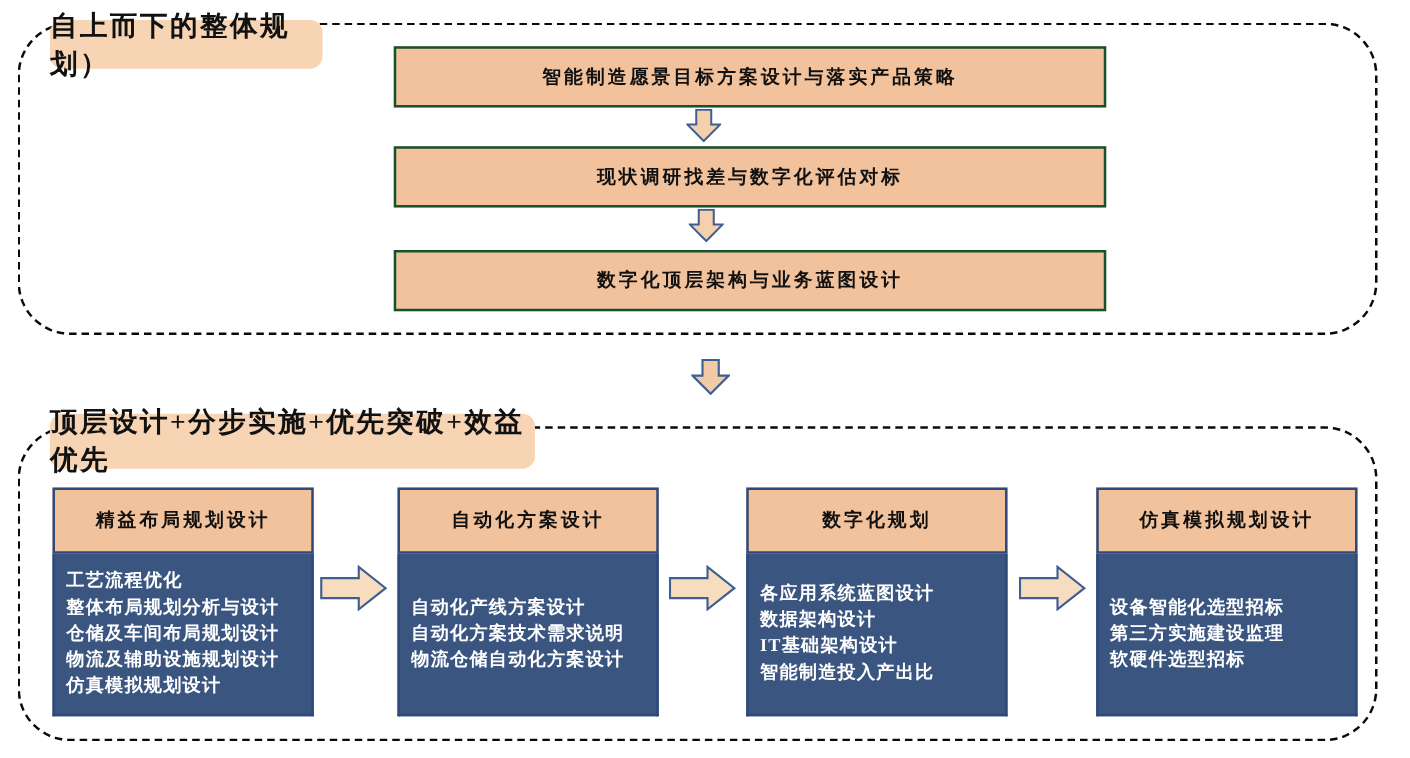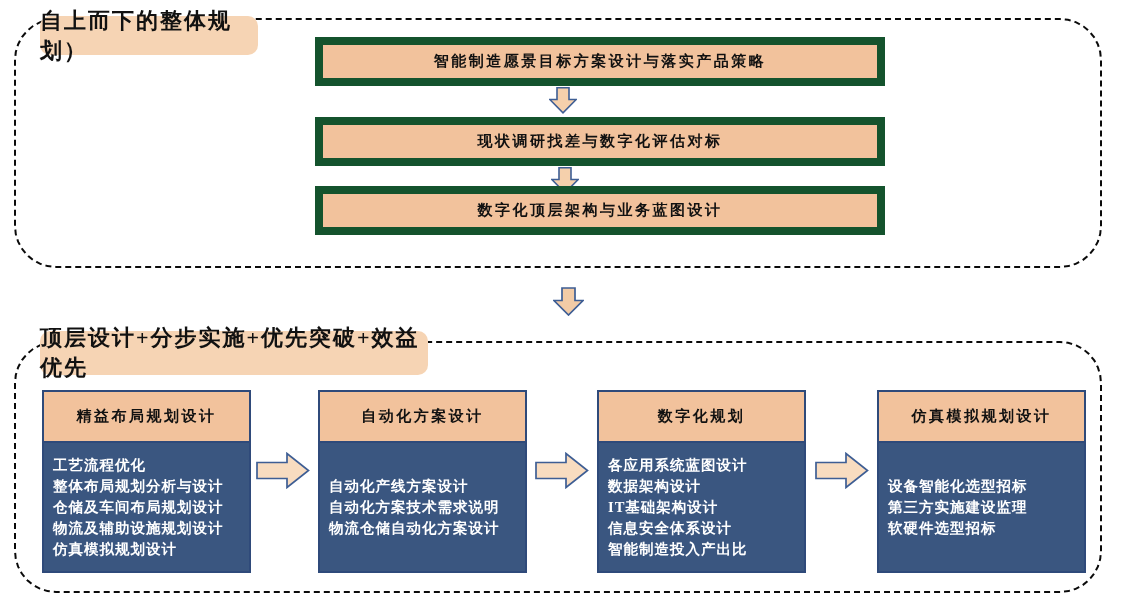--- a/index.html
+++ b/index.html
@@ -33,21 +33,21 @@
     z-index: 3;
   }
   .tag-top    { left: 40px; top: 16px;  width: 218px; height: 39px; }
   .tag-bottom { left: 40px; top: 331px; width: 388px; height: 44px; }
 
   
   .flowbox {
     position: absolute;
     left: 315px; width: 570px; height: 49px;
     background: #f2c29c;
-    border: 8px solid #14532d;
+    border: 2px solid #14532d;
     display: flex; align-items: center; justify-content: center;
     font-size: 15px; font-weight: bold; color: #111;
     letter-spacing: 2.5px;
     z-index: 2;
   }
 
   
   .col { position: absolute; top: 390px; width: 209px; height: 183px; z-index: 2; border-radius: 26px; }
   .col-header {
     height: 53px;
@@ -87,21 +87,21 @@
   <svg class="arrow-svg" style="left:549px; top:87px;" width="28" height="27" viewBox="0 0 28 27">
     <polygon points="8,0.8 20,0.8 20,12.5 27.2,12.5 14,25.8 0.8,12.5 8,12.5" fill="#f5d0ac" stroke="#3e5e94" stroke-width="1.6" stroke-linejoin="miter"></polygon>
   </svg>
 
   <div class="flowbox" style="top:117px;">现状调研找差与数字化评估对标</div>
 
   <svg class="arrow-svg" style="left:551px; top:167px;" width="28" height="27" viewBox="0 0 28 27">
     <polygon points="8,0.8 20,0.8 20,12.5 27.2,12.5 14,25.8 0.8,12.5 8,12.5" fill="#f5d0ac" stroke="#3e5e94" stroke-width="1.6" stroke-linejoin="miter"></polygon>
   </svg>
 
-  <div class="flowbox" style="top:186px;">数字化顶层架构与业务蓝图设计</div>
+  <div class="flowbox" style="top:200px;">数字化顶层架构与业务蓝图设计</div>
 
   <svg class="arrow-svg" style="left:553px; top:287px;" width="31" height="29" viewBox="0 0 31 29">
     <polygon points="9,1 22,1 22,13.5 30,13.5 15.5,28 1,13.5 9,13.5" fill="#f2cba6" stroke="#3e5e94" stroke-width="1.7" stroke-linejoin="miter"></polygon>
   </svg>
 
   <div class="panel panel-bottom"></div>
 
   <div class="tag tag-bottom">顶层设计+分步实施+优先突破+效益优先</div>
 
   <div class="col" style="left:42px;">
@@ -131,21 +131,20 @@
   <svg class="arrow-svg" style="left:535px; top:452px;" width="54" height="37" viewBox="0 0 54 37">
     <polygon points="1,10.5 31,10.5 31,1.5 52.5,18.5 31,35.5 31,26.5 1,26.5" fill="#f8dcc0" stroke="#3e5e94" stroke-width="1.7" stroke-linejoin="miter"></polygon>
   </svg>
 
   <div class="col" style="left:597px;">
     <div class="col-header">数字化规划</div>
     <div class="col-body">
       <div class="col-item">各应用系统蓝图设计</div>
       <div class="col-item">数据架构设计</div>
       <div class="col-item">IT基础架构设计</div>
-      <div class="col-item">信息安全体系设计</div>
       <div class="col-item">智能制造投入产出比</div>
     </div>
   </div>
 
   <svg class="arrow-svg" style="left:815px; top:452px;" width="54" height="37" viewBox="0 0 54 37">
     <polygon points="1,10.5 31,10.5 31,1.5 52.5,18.5 31,35.5 31,26.5 1,26.5" fill="#f8dcc0" stroke="#3e5e94" stroke-width="1.7" stroke-linejoin="miter"></polygon>
   </svg>
 
   <div class="col" style="left:877px;">
     <div class="col-header">仿真模拟规划设计</div>

